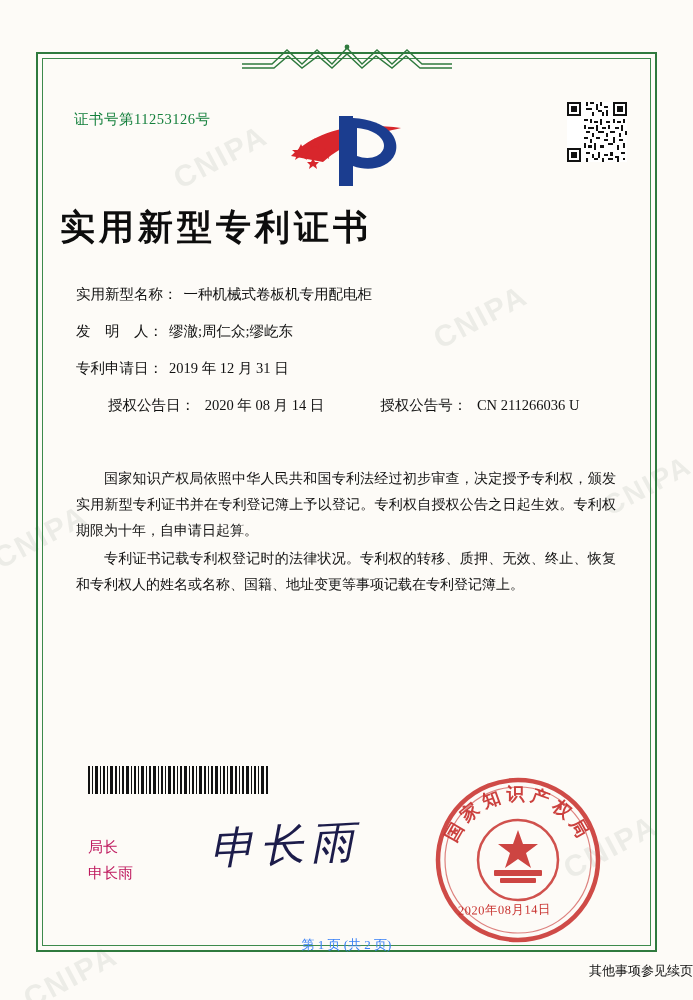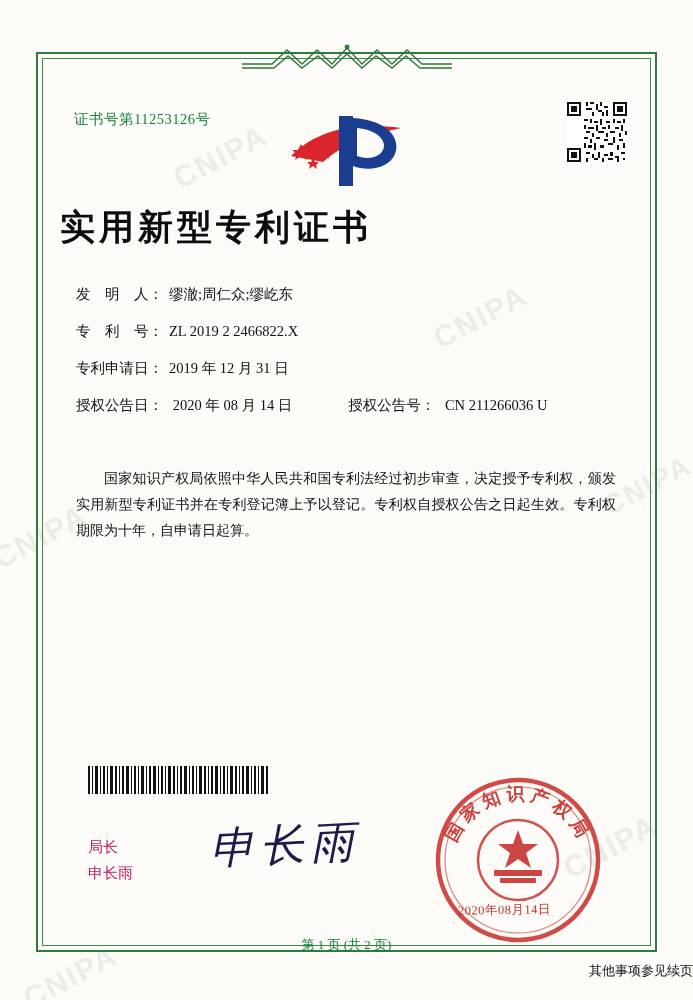--- a/index.html
+++ b/index.html
@@ -134,21 +134,21 @@
   .lbl {
     white-space: pre;
     color: #111;
     font-size: 14.5px;
   }
   .val {
     color: #111;
     font-size: 14.5px;
     margin-left: 6px;
   }
-  .row-split { display: flex; width: 100%; }
+  .row-split { display: flex; width: 100%; margin-left: 32px; }
   .row-split .seg2 { margin-left: 56px; }
 
   
   .paras {
     position: absolute;
     left: 16px;
     top: 392px;
     width: 540px;
     font-size: 14px;
     line-height: 26px;
@@ -208,21 +208,21 @@
     transform: rotate(-1deg);
   }
 
   .page-no {
     position: absolute;
     left: 0;
     top: 862px;
     width: 100%;
     text-align: center;
     font-size: 13px;
-    color: #15803d;
+    color: #3b82f6;
   }
 
   .footnote {
     position: absolute;
     left: 0;
     top: 962px;
     width: 693px;
     text-align: right;
     font-size: 13px;
     color: #111;
@@ -348,45 +348,46 @@
         <polygon points="42,36 44,40 48,40 45,43 46,47 42,44 38,47 39,43 36,40 40,40"></polygon>
         <polygon points="30,46 32,50 36,50 33,53 34,57 30,54 26,57 27,53 24,50 28,50"></polygon>
       </g>
     </svg>
   </div>
 
   <div class="title">实用新型专利证书</div>
 
   <div class="fields">
     <div class="row">
+      <span class="lbl">实用新型名称：</span>
+      <span class="val">一种机械式卷板机专用配电柜</span>
+    </div>
+    <div class="row">
       <span class="lbl">发　明　人：</span>
       <span class="val">缪澈;周仁众;缪屹东</span>
-    </div>
-    <div class="row">
-      <span class="lbl">专　利　号：</span>
-      <span class="val">ZL 2019 2 2466822.X</span>
     </div>
     <div class="row">
       <span class="lbl">专利申请日：</span>
       <span class="val">2019 年 12 月 31 日</span>
     </div>
     <div class="row row-split">
       <span class="seg1">
         <span class="lbl">授权公告日：</span>
         <span class="val">2020 年 08 月 14 日</span>
       </span>
       <span class="seg2">
         <span class="lbl">授权公告号：</span>
         <span class="val">CN 211266036 U</span>
       </span>
     </div>
   </div>
 
   <div class="paras">
     <p>国家知识产权局依照中华人民共和国专利法经过初步审查，决定授予专利权，颁发实用新型专利证书并在专利登记簿上予以登记。专利权自授权公告之日起生效。专利权期限为十年，自申请日起算。</p>
+    <p>专利证书记载专利权登记时的法律状况。专利权的转移、质押、无效、终止、恢复和专利权人的姓名或名称、国籍、地址变更等事项记载在专利登记簿上。</p>
   </div>
 
   <div class="barcode">
     <svg width="182" height="28" viewBox="0 0 182 28" shape-rendering="crispEdges">
       <rect width="182" height="28" fill="#fdfbf7"></rect>
       <g fill="#111">
         <rect x="0" y="0" width="2" height="28"></rect>
           <rect x="4" y="0" width="1" height="28"></rect>
         <rect x="7" y="0" width="3" height="28"></rect>
           <rect x="12" y="0" width="1" height="28"></rect>

